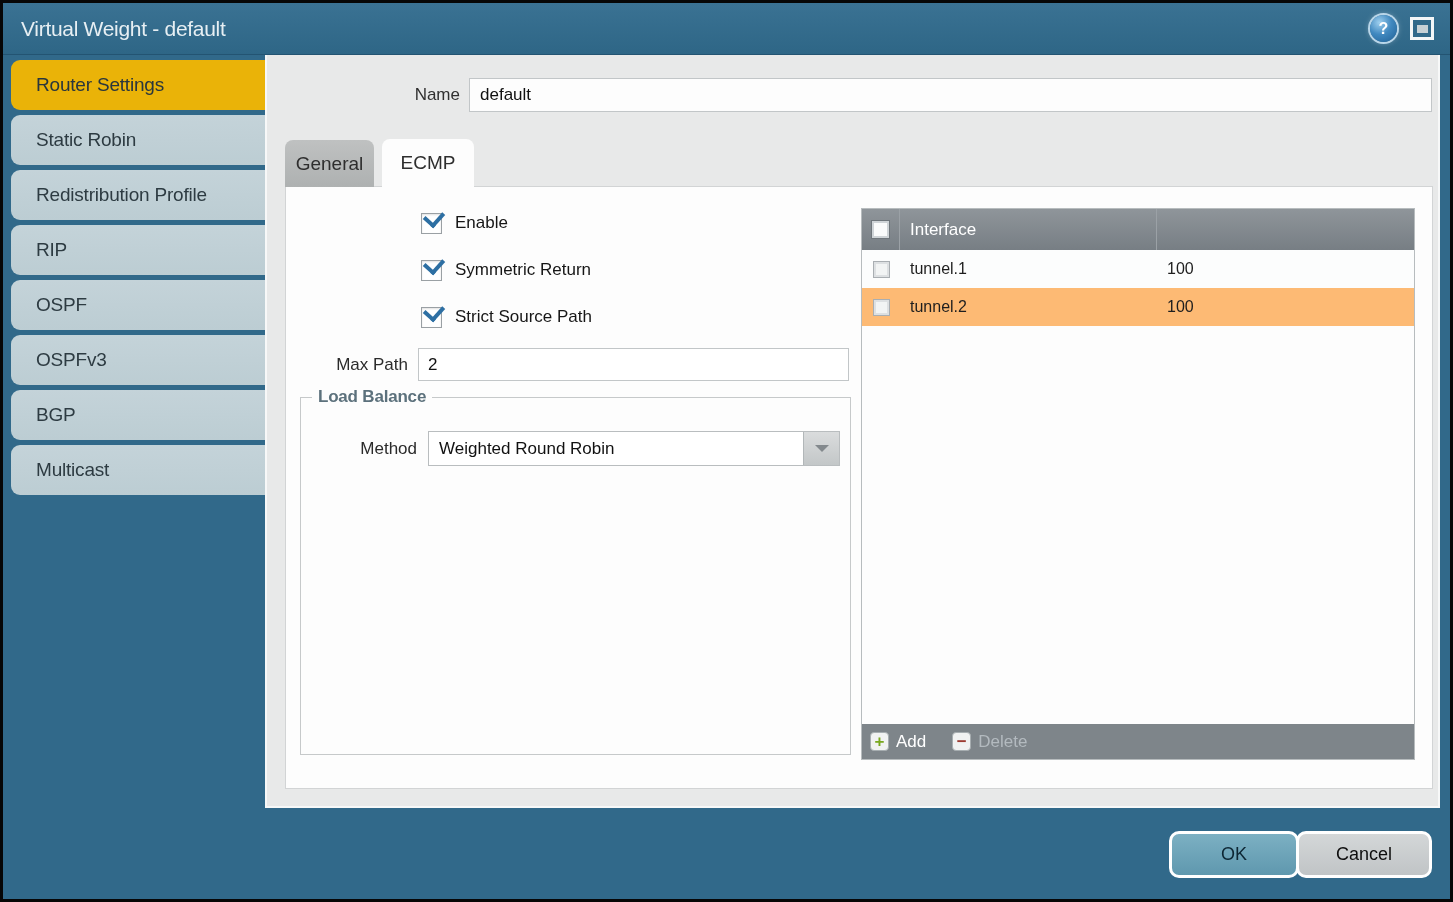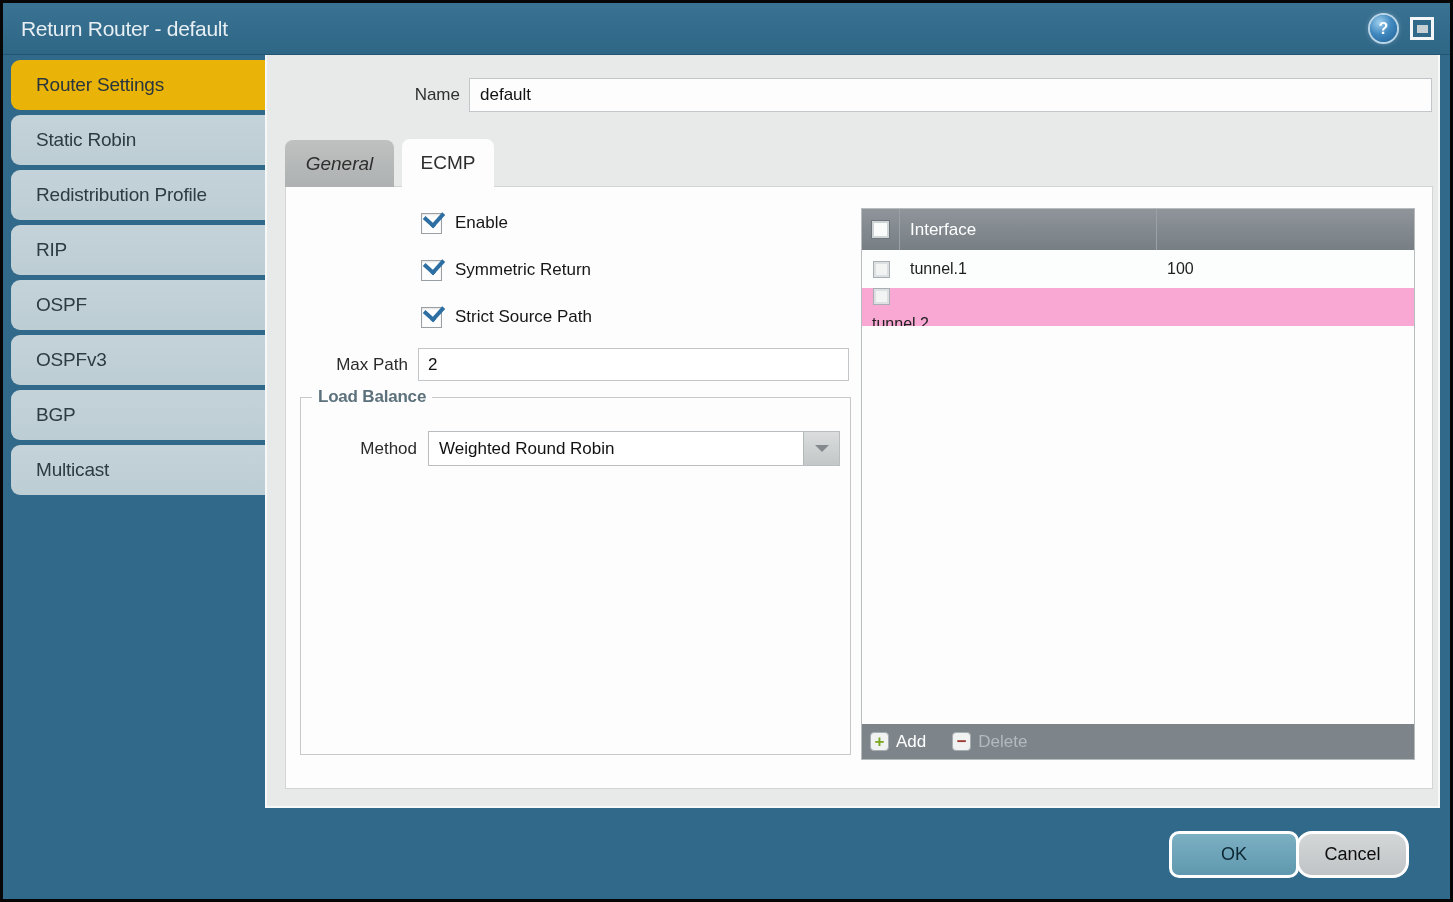--- a/index.html
+++ b/index.html
@@ -36,21 +36,21 @@
 
   .name-row{position:absolute;left:0;top:23px;right:6px;display:flex;}
   .name-row .lbl{width:193px;text-align:right;font-size:17px;color:#303030;
     line-height:34px;margin-right:9px;}
   .name-row input{flex:1;height:34px;border:1px solid #c2c6c8;background:#fdfdfd;
     font-size:17px;color:#111;padding:0 10px;outline:none;}
 
   .tabs{position:absolute;left:18px;top:84px;display:flex;align-items:flex-end;z-index:2;}
   .tab{height:47px;line-height:47px;text-align:center;font-size:19px;color:#2e2e2e;
     border-radius:8px 8px 0 0;cursor:pointer;}
-  .tab.general{width:109px;background:linear-gradient(180deg,#bfc1c1,#aeb1b1);font-style:italic;}
+  .tab.general{width:89px;background:linear-gradient(180deg,#bfc1c1,#aeb1b1);}
   .tab.ecmp{width:92px;background:#fdfdfd;margin-left:8px;height:48px;line-height:48px;}
 
   .tab-panel{position:absolute;left:18px;top:131px;width:1148px;height:603px;
     background:#fdfdfd;border:1px solid #d2d4d5;}
 
   
   .cb-row{position:absolute;left:135px;height:24px;display:flex;align-items:center;cursor:pointer;}
   .cb-box{position:relative;width:21px;height:21px;background:#fff;border:1px solid #9aa0a4;
     box-shadow:inset 0 1px 2px rgba(0,0,0,.12);}
   .cb-row.checked .cb-box::after{content:"";position:absolute;left:3px;top:-4px;
@@ -84,21 +84,21 @@
     display:flex;flex-direction:column;border:1px solid #b7bcbe;}
   .tbl-head{height:41px;display:flex;background:linear-gradient(180deg,#8f959a,#777e84);
     color:#fff;font-size:17px;flex:none;}
   .th-cb{width:38px;border-right:1px solid #9ba1a6;display:flex;align-items:center;justify-content:center;}
   .th-if{width:257px;border-right:1px solid #9ba1a6;line-height:41px;padding-left:10px;}
   .th-w{flex:1;line-height:41px;padding-left:10px;}
   .hd-cb{width:19px;height:19px;background:#fafbfb;border:1px solid #6f767b;
     box-shadow:inset 0 0 0 2px #cfd4d7;cursor:pointer;}
   .tbl-row{height:38px;display:flex;font-size:16px;color:#1e1e1e;flex:none;cursor:pointer;}
   .tbl-row.odd{background:#fcfdfd;}
-  .tbl-row.even{background:#f9a8d4;flex-direction:column;}
+  .tbl-row.even{background:#fdba74;}
   .td-cb{width:38px;display:flex;align-items:center;justify-content:center;}
   .row-cb{width:17px;height:17px;background:#f2f4f4;border:1px solid #a9aeb2;
     box-shadow:inset 0 0 0 2px #dde0e2;cursor:pointer;}
   .td-if{width:257px;line-height:38px;padding-left:10px;}
   .td-w{flex:1;line-height:38px;padding-left:10px;}
   .tbl-fill{flex:1;background:#fdfdfd;}
   .tbl-foot{height:35px;flex:none;background:#7e858a;display:flex;align-items:center;
     padding-left:8px;}
   .foot-btn{display:flex;align-items:center;cursor:pointer;}
   .ic-sq{width:19px;height:19px;border-radius:4px;background:#f1f2f2;border:1px solid #a6adb0;
@@ -108,30 +108,30 @@
   .foot-btn .flabel{margin-left:7px;font-size:17px;}
   .foot-btn.add .flabel{color:#fff;}
   .foot-btn.delete{margin-left:26px;cursor:default;}
   .foot-btn.delete .flabel{color:#b3babf;}
 
   
   .btn{position:absolute;top:828px;height:47px;border:3px solid #fff;border-radius:10px;
     font-size:18px;text-align:center;line-height:40px;cursor:pointer;}
   .btn.ok{left:1150px;width:130px;color:#0d2633;
     background:linear-gradient(180deg,#7cb0c3,#5f98ae);margin-left:16px;}
-  .btn.cancel{left:1293px;width:113px;color:#0e0e0e;
-    background:linear-gradient(180deg,#d4d7d8,#c0c4c6);border-radius:16px;}
+  .btn.cancel{left:1293px;width:136px;color:#0e0e0e;
+    background:linear-gradient(180deg,#d4d7d8,#c0c4c6);}
 </style>
 </head>
 <body>
 
 <div class="dialog">
 
   <div class="titlebar">
-    <span class="title">Return Router - default</span>
+    <span class="title">Virtual Weight - default</span>
     <span class="tb-icons">
       <span class="help-ic">?</span>
       <span class="restore-ic"></span>
     </span>
   </div>
 
   <div class="sidebar">
     <div class="side-item active">Router Settings</div>
     <div class="side-item">Static Robin</div>
     <div class="side-item">Redistribution Profile</div>

